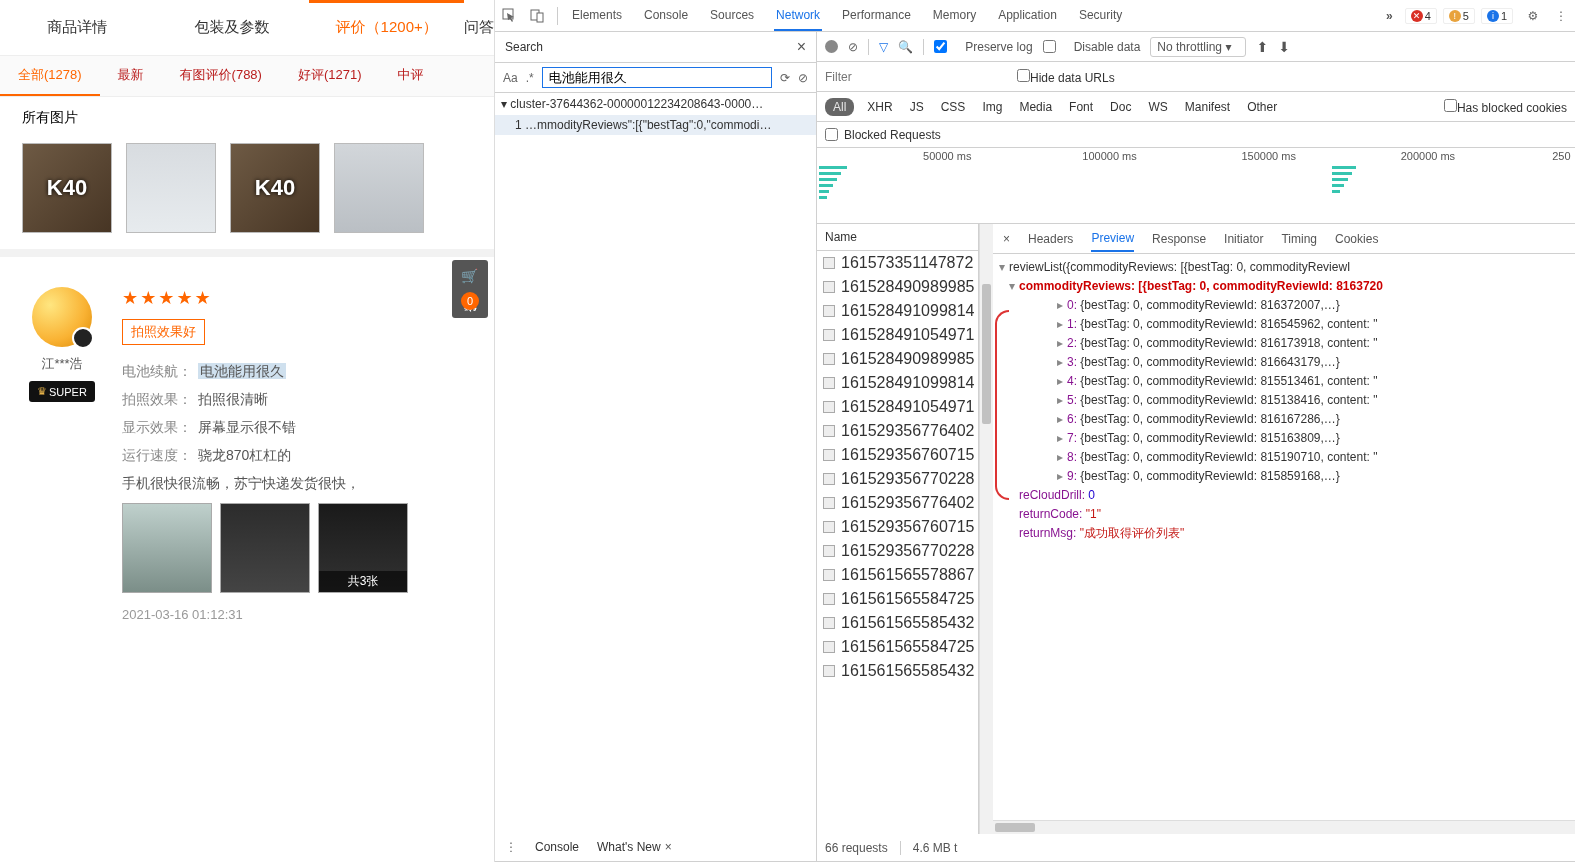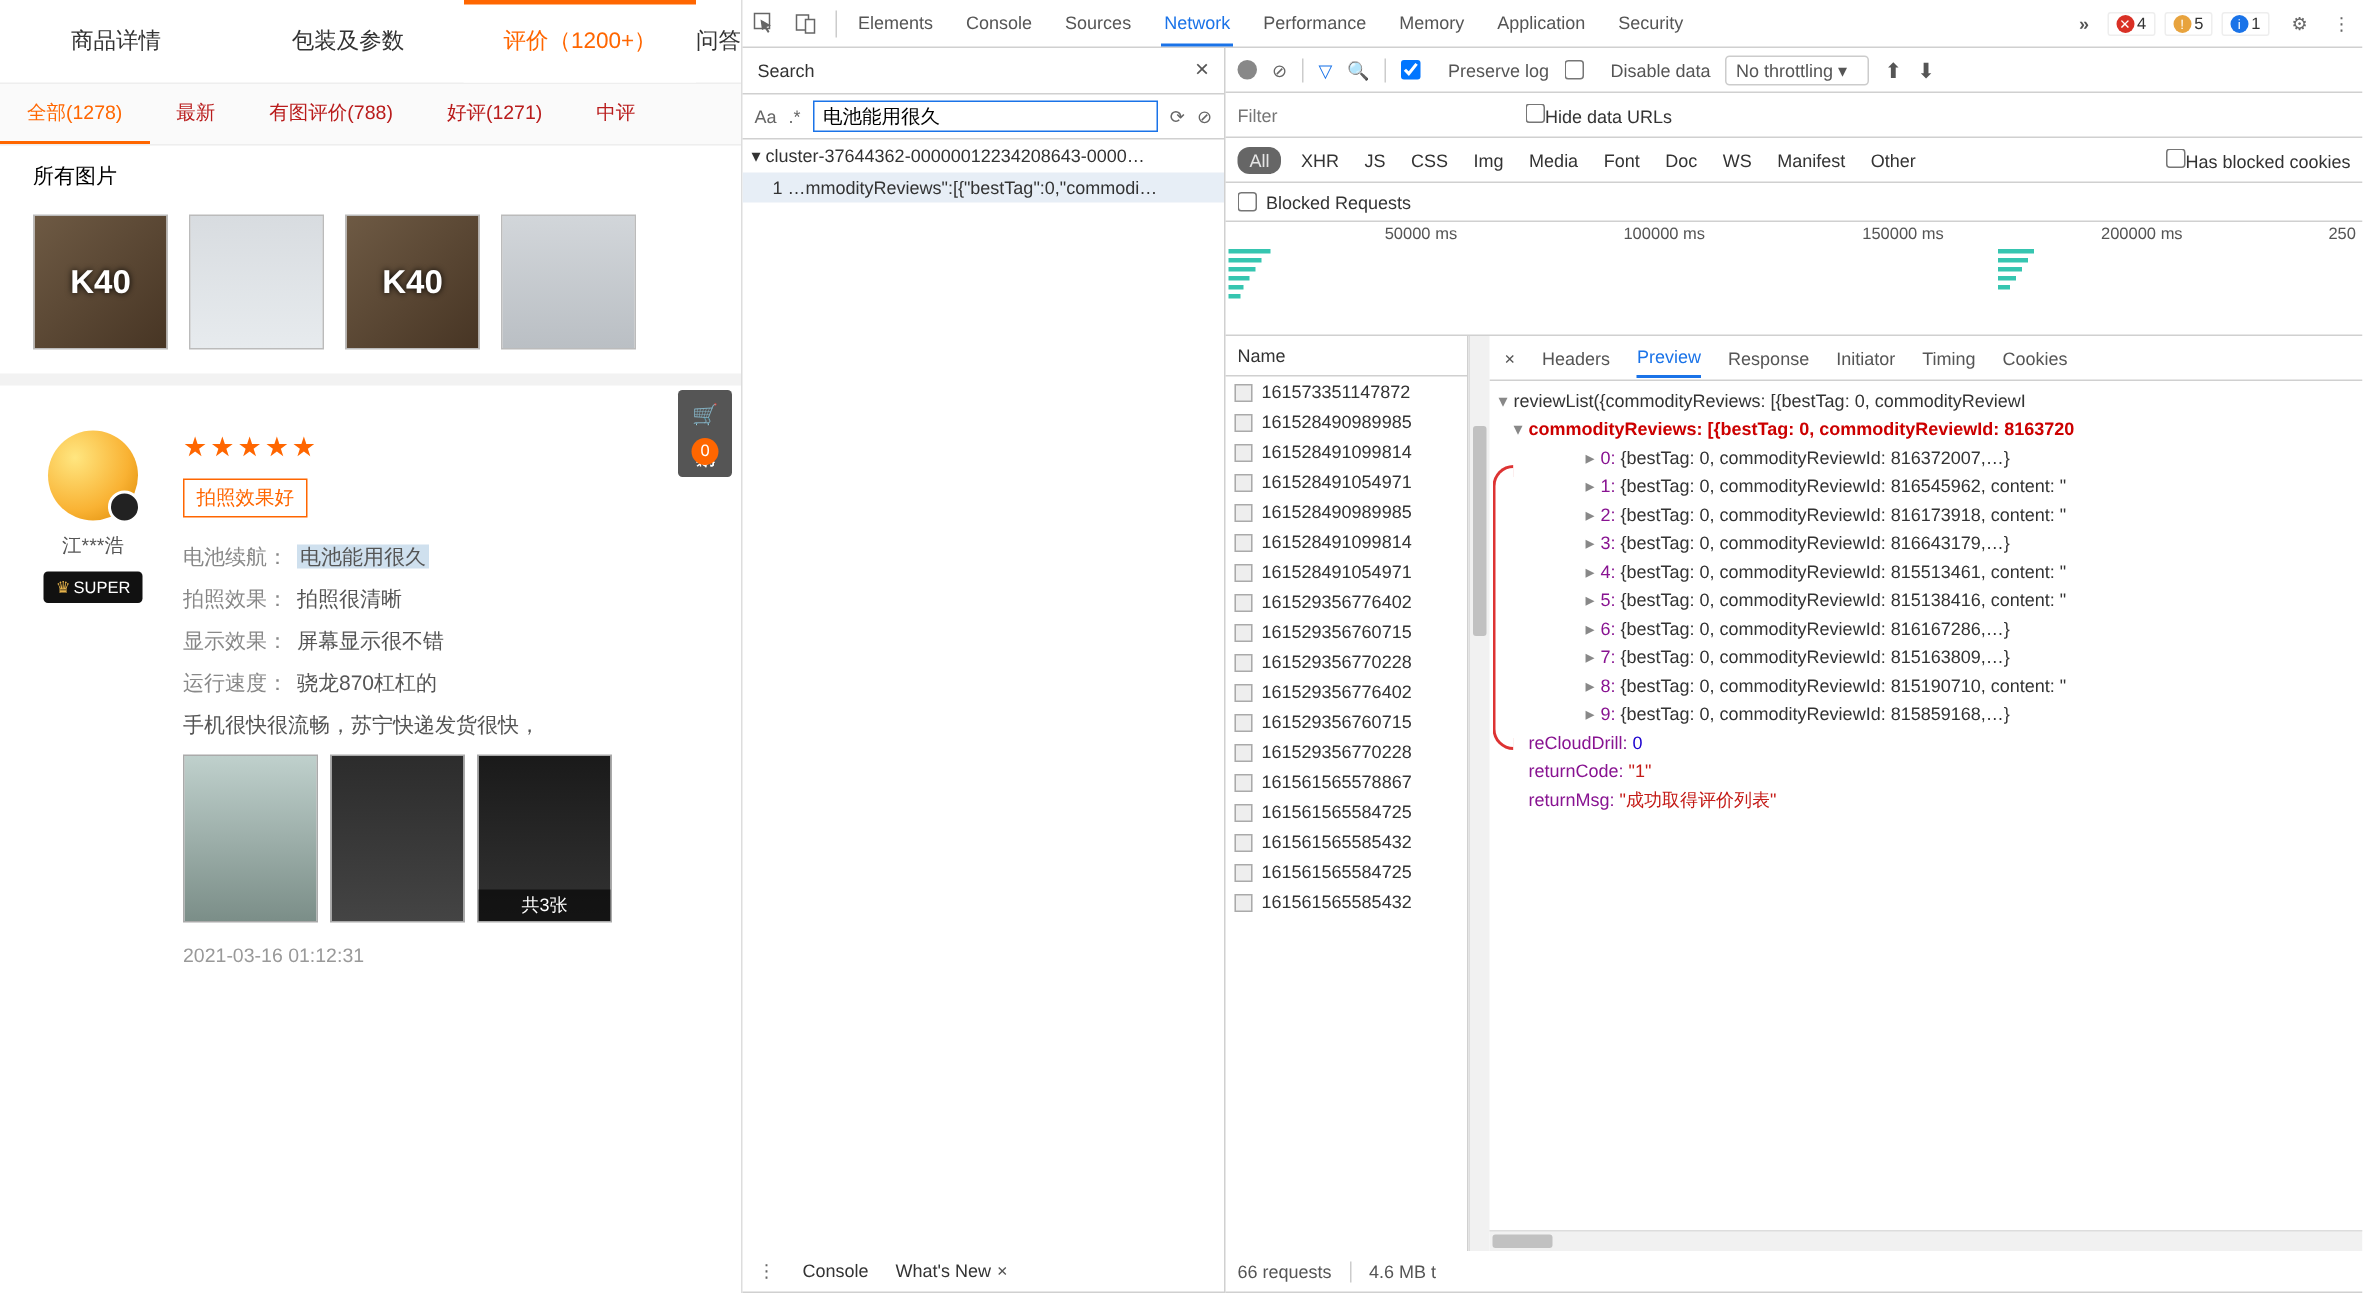--- a/index.html
+++ b/index.html
@@ -28,21 +28,21 @@
 .sbadge{background:#111;color:#fff;font-size:11px;padding:4px 8px;border-radius:3px;display:flex;align-items:center;gap:2px}
 .sbadge .cr{color:#e5b24a}
 .rbody{flex:1}
 .stars{display:flex;gap:2px;margin-bottom:10px}
 .stars span{color:#f60;font-size:18px}
 .tag{display:inline-block;color:#f60;border:1px solid #f60;padding:3px 8px;font-size:13px;margin-bottom:18px}
 .line{font-size:14px;color:#555;margin-bottom:10px}
 .line .lab{color:#888;margin-right:6px}
 .line .hl{background:#cfe0ee;padding:0 2px}
 .rpics{display:flex;gap:8px;margin-top:6px}
-.rp{width:90px;height:112px;background:#888;position:relative;border:1px solid #aaa}
+.rp{width:90px;height:90px;background:#888;position:relative;border:1px solid #aaa}
 .rp:nth-child(1){background:linear-gradient(#bfd0cc,#7b8e88)}
 .rp:nth-child(2){background:linear-gradient(#2c2c2c,#444)}
 .rp:nth-child(3){background:linear-gradient(#1a1a1a,#333)}
 .rp .cap{position:absolute;bottom:0;right:0;left:0;background:rgba(0,0,0,.6);color:#fff;font-size:12px;text-align:center;padding:2px}
 .time{color:#999;font-size:13px;margin-top:14px}
 
 .cart{position:absolute;left:452px;top:260px;width:36px;background:#555;color:#fff;display:flex;flex-direction:column;align-items:center;padding:8px 0;gap:4px;font-size:13px;border-radius:3px}
 .cart .cic{font-size:14px}
 .cart .cc{writing-mode:vertical-rl}
 .cart .cb{background:#f60;border-radius:50%;width:18px;height:18px;display:flex;align-items:center;justify-content:center;font-size:11px}
@@ -85,21 +85,21 @@
 .nTypes .ty.active{background:#666;color:#e5e5e5;border-radius:8px;padding:2px 8px}
 .nBlk{display:flex;align-items:center;gap:6px;height:26px;border-bottom:1px solid #d0d0d0;padding:0 8px}
 .tl{height:76px;border-bottom:1px solid #d0d0d0;position:relative}
 .tl .tk{position:absolute;top:2px;font-size:11px;color:#555}
 .tl .bars{position:absolute;left:0;right:0;top:18px;bottom:2px;display:flex}
 .tl .bc{flex:1;position:relative}
 .tl .bl{position:absolute;top:0;background:#36c5b0;height:3px}
 .nList{width:162px;border-right:1px solid #d0d0d0;display:flex;flex-direction:column}
 .nList .hdr{padding:6px 8px;border-bottom:1px solid #d0d0d0}
 .nList .rows{flex:1;overflow:auto}
-.nList .rw{display:flex;align-items:flex-end;gap:6px;padding:3px 6px;font-family:Arial;font-size:12px}
+.nList .rw{display:flex;align-items:center;gap:6px;padding:3px 6px;font-family:Arial;font-size:16px}
 .nList .rw .ri{width:12px;height:12px;border:1px solid #aaa;background:#eee;flex-shrink:0}
 .nDet{flex:1;display:flex;flex-direction:column;min-width:0}
 .dTabs{display:flex;align-items:center;height:30px;border-bottom:1px solid #d0d0d0;gap:18px;padding:0 10px}
 .dTabs .x{color:#555;cursor:pointer}
 .dTabs .t{color:#555;cursor:pointer;padding:5px 0}
 .dTabs .t.active{color:#1a73e8;border-bottom:2px solid #1a73e8}
 .pv{flex:1;font-family:Menlo,Consolas,monospace;font-size:12px;overflow:auto;padding:4px 0;min-width:0;position:relative}
 .pv .l{white-space:nowrap;padding:0 6px;line-height:19px}
 .pv .ar{color:#888;display:inline-block;width:10px}
 .pv .k{color:#881391}

